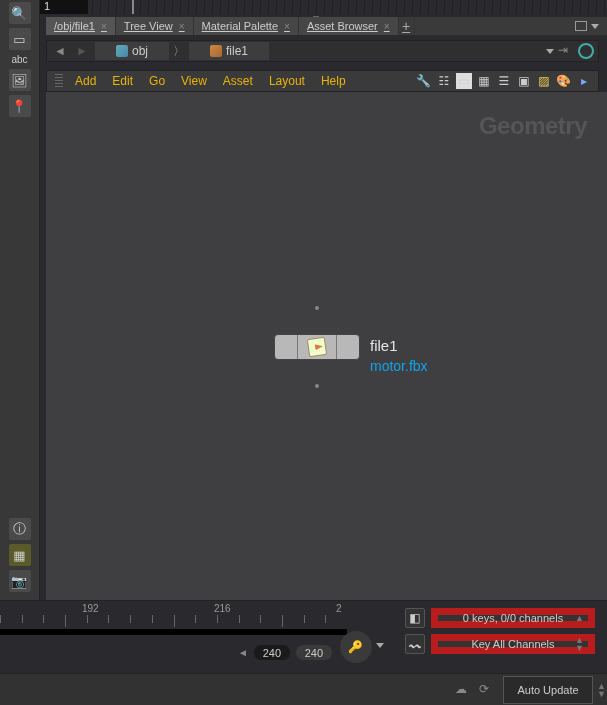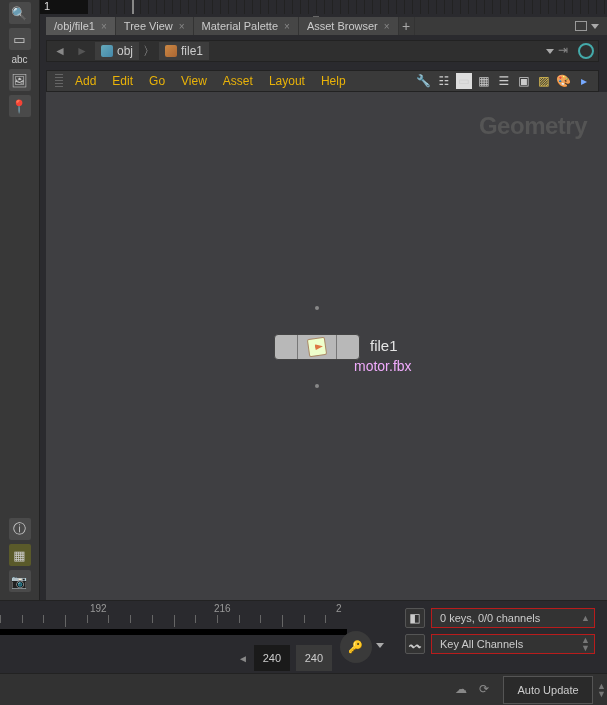--- a/index.html
+++ b/index.html
@@ -16,32 +16,32 @@
 
   
   .shelf { position: absolute; left: 0; top: 0; width: 40px; height: 600px; background: #383838; display: flex; flex-direction: column; align-items: center; gap: 4px; padding-top: 2px; border-right: 1px solid #222; }
   .shelf .ico { width: 22px; height: 22px; background: #4a4a4a; border-radius: 2px; display: flex; align-items: center; justify-content: center; font-size: 13px; }
   .shelf .txt { font-size: 10px; color: #ccc; text-align: right; }
   .shelf-bottom { margin-top: auto; display:flex; flex-direction:column; align-items:center; gap:4px; padding-bottom:8px; }
   .shelf .sel { background:#5a5a2a; }
 
   
   .tabbar { position: absolute; left: 46px; top: 17px; right: 0; height: 18px; display: flex; align-items: center; gap: 0; background: #3a3a3a; }
-  .tab { height: 18px; display: flex; align-items: center; padding: 0 8px; background: #464646; font-size: 11px; color: #ccc; border-right: 1px solid #333; }
+  .tab { height: 18px; display: flex; align-items: center; padding: 0 8px; background: #464646; font-size: 11px; color: #ccc; border-right: 1px solid #333; text-decoration: underline; }
   .tab.active { background: #555; }
   .tab .x { margin-left: 6px; color: #888; font-size: 10px; }
   .tab.add { width: 16px; justify-content:center; background:#3a3a3a; color:#aaa; font-size:14px; padding:0 4px; }
   .tabbar-right { margin-left:auto; display:flex; align-items:center; gap:4px; padding-right:8px; }
   .sq { width:12px; height:10px; border:1px solid #999; }
   .tri { width:0; height:0; border-left:4px solid transparent; border-right:4px solid transparent; border-top:5px solid #aaa; }
 
   
   .pathbar { position:absolute; left:46px; top:40px; right:8px; height:22px; background:#2f2f2f; border:1px solid #222; display:flex; align-items:center; padding:0 4px; gap:4px; }
   .navbtn { width:18px; height:18px; display:flex; align-items:center; justify-content:center; color:#888; }
-  .pathseg { height:18px; background:#3d3d3d; display:flex; align-items:center; padding:0 6px; border-radius:0; gap:4px; }
+  .pathseg { height:18px; background:#3d3d3d; display:flex; align-items:center; padding:0 21px; border-radius:0; gap:4px; }
   .pathseg:first-of-type { border-top-right-radius:0; border-bottom-right-radius:0; }
   .crumb-ico { width:12px; height:12px; background:linear-gradient(135deg,#6ab,#48a); border-radius:2px; }
   .crumb-ico.geo { background:linear-gradient(135deg,#c84,#a63); }
   .pathbar .fill { flex:1; }
   .pin { width:16px; height:16px; color:#888; }
   .eye { width:16px; height:16px; border:2px solid #4aa; border-radius:50%; position:relative; }
 
   
   .menubar { position:absolute; left:46px; top:70px; right:8px; height:22px; background:#3a3a3a; display:flex; align-items:center; padding-left:8px; gap:0; border:1px solid #222; }
   .drag { width:8px; height:14px; background:repeating-linear-gradient(#666,#666 1px,transparent 1px,transparent 3px); margin-right:4px; }
@@ -60,40 +60,40 @@
   .node-body::before { left:26%; } .node-body::after { right:26%; }
   .node-ring { position:absolute; width:80px; height:80px; border-radius:50%; background:radial-gradient(circle at 50% 50%, #3a5a8a 0%, #2a4a7a 70%); top:-27px; left:3px; z-index:-1; }
   .dotset { position:absolute; width:90px; left:-2px; display:flex; justify-content:center; gap:18px; }
   .dotset.top { top:-18px; } .dotset.bot { bottom:-18px; }
   .dot { width:6px; height:6px; background:#777; border-radius:50%; }
   .dot.in { box-shadow:0 -6px 0 -2px #a44; }
   .node-center-ico { width:18px; height:18px; background:#efc; border:1px solid #a86; border-radius:2px; transform:rotate(-8deg); position:relative; }
   .node-center-ico::after { content:''; position:absolute; width:8px; height:6px; background:#d74; right:2px; top:5px; clip-path:polygon(0 0,100% 50%,0 100%); }
   .sphere-ico { width:16px; height:16px; background:radial-gradient(circle at 35% 35%, #f88, #b22 70%); border-radius:50%; }
   .node-label { position:absolute; left:96px; top:3px; font-size:15px; color:#e5e5e5; white-space:nowrap; }
-  .node-sub   { position:absolute; left:80px; top:24px; font-size:14px; color:#f0abfc; white-space:nowrap; }
+  .node-sub   { position:absolute; left:96px; top:24px; font-size:14px; color:#0ea5e9; white-space:nowrap; }
   .conn-dot { width:4px; height:4px; background:#888; border-radius:50%; position:absolute; left:50%; transform:translateX(-50%); }
 
   
   .timeline { position:absolute; left:0; right:0; bottom:32px; height:73px; background:#2a2a2e; border-top:1px solid #222; }
   .tl-ruler { height:28px; position:relative; background:#2a2a2e; }
   .tl-ruler .num { position:absolute; top:2px; font-size:10px; color:#999; }
   .tl-ruler .ticks { position:absolute; top:14px; left:0; right:260px; height:14px; display:flex; }
   .tick { flex:1; border-left:1px solid #666; height:8px; }
   .tick.big { height:12px; }
   .tl-bar { position:absolute; left:0; right:260px; top:28px; height:6px; background:#000; }
   .tl-frames { position:absolute; left:238px; top:44px; display:flex; align-items:center; gap:6px; }
   .tl-frames .caret { color:#888; font-size:10px; }
-  .fbox { width:36px; height:26px; background:#3a3a3a; display:flex; align-items:center; justify-content:center; font-size:11px; }
+  .fbox { width:36px; height:15px; background:#3a3a3a; display:flex; align-items:center; justify-content:center; font-size:11px;border-radius:7px; }
   .fbox.dark { background:#1a1a1a; }
 
   .tl-right { position:absolute; right:12px; top:6px; width:190px; }
   .key-row { display:flex; align-items:center; gap:6px; margin-bottom:4px; height:22px; }
   .key-ico { width:20px; height:20px; background:#333; border:1px solid #555; border-radius:2px; display:flex; align-items:center; justify-content:center; }
-  .key-box { flex:1; height:20px; background:#333; border:1px solid #b91c1c; display:flex; align-items:center; padding:0 8px; font-size:11px; color:#ccc; position:relative; }
+  .key-box { flex:1; height:20px; background:#333; border:7px solid #b91c1c; display:flex; align-items:center; padding:0 8px; font-size:11px; color:#ccc; position:relative;justify-content:center; }
   .key-box .arrw { position:absolute; right:4px; color:#777; font-size:9px; line-height:8px; }
   .keycirc { position:absolute; left:340px; top:30px; width:32px; height:32px; background:#3a3a3a; border-radius:50%; display:flex; align-items:center; justify-content:center; }
   .keycirc-tri { position:absolute; left:376px; top:42px; }
 
   
   .botbar { position:absolute; left:0; right:0; bottom:0; height:32px; background:#323232; border-top:1px solid #222; display:flex; align-items:center; justify-content:flex-end; padding-right:14px; gap:8px; }
   .botbox { width:90px; height:28px; background:#2a2a2a; border:1px solid #555; display:flex; align-items:center; justify-content:center; font-size:11px; color:#ccc; position:relative; }
   .botbox .arrw { position:absolute; right:-14px; color:#777; font-size:9px; line-height:8px; }
   .sm-ico { width:16px; height:16px; color:#888; }
 </style>
@@ -196,21 +196,21 @@
     </div>
     <div class="conn-dot" style="bottom:-28px"></div>
     <div class="node-label">file1</div>
     <div class="node-sub">motor.fbx</div>
   </div>
 
 </div>
 
 <div class="timeline">
   <div class="tl-ruler">
-    <span class="num" style="left:90px">192</span>
+    <span class="num" style="left:82px">192</span>
     <span class="num" style="left:214px">216</span>
     <span class="num" style="left:336px">2</span>
     <div class="ticks">
       <div class="tick"></div>
         <div class="tick"></div>
         <div class="tick"></div>
         <div class="tick big"></div>
       <div class="tick"></div>
         <div class="tick"></div>
         <div class="tick"></div>

